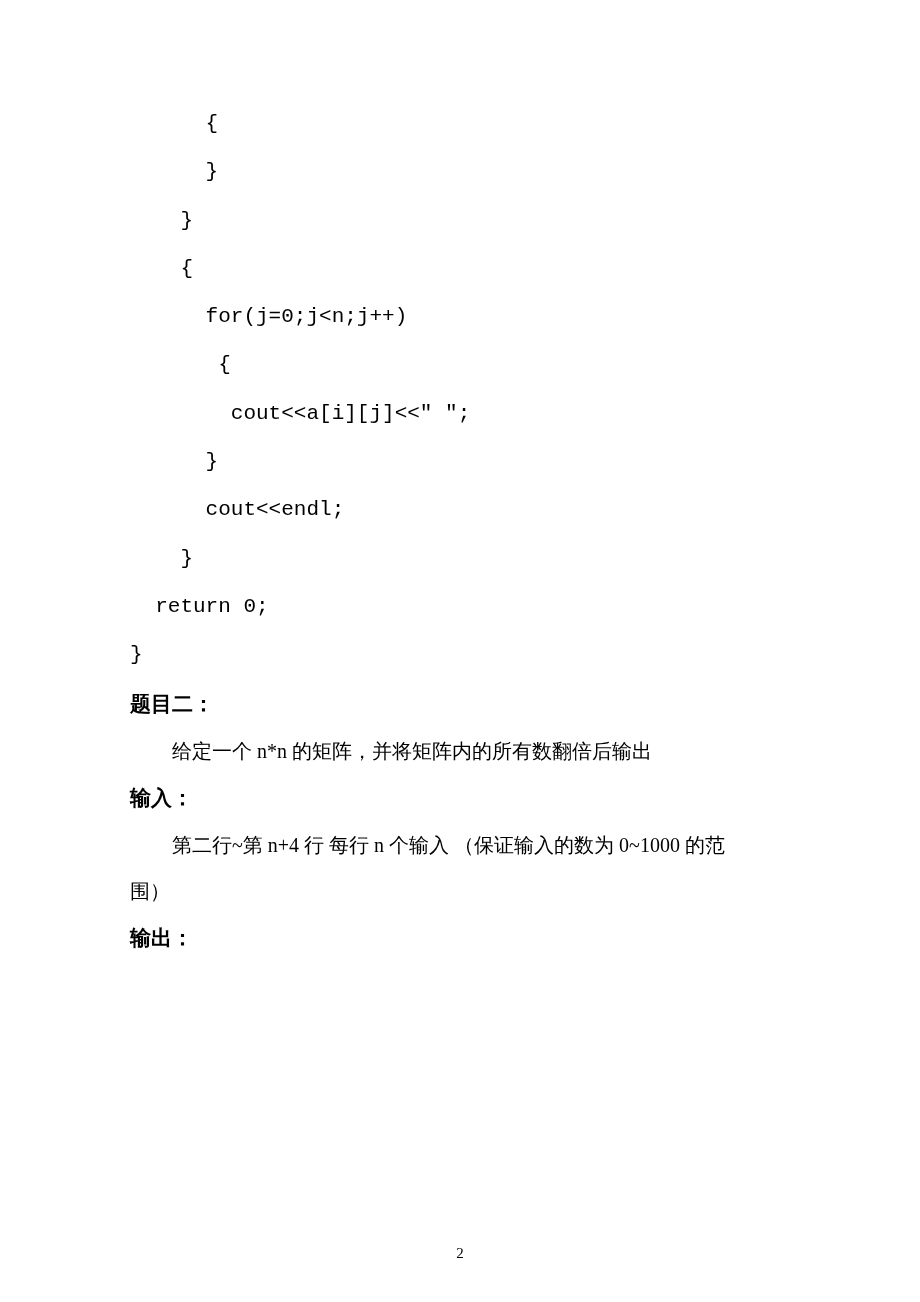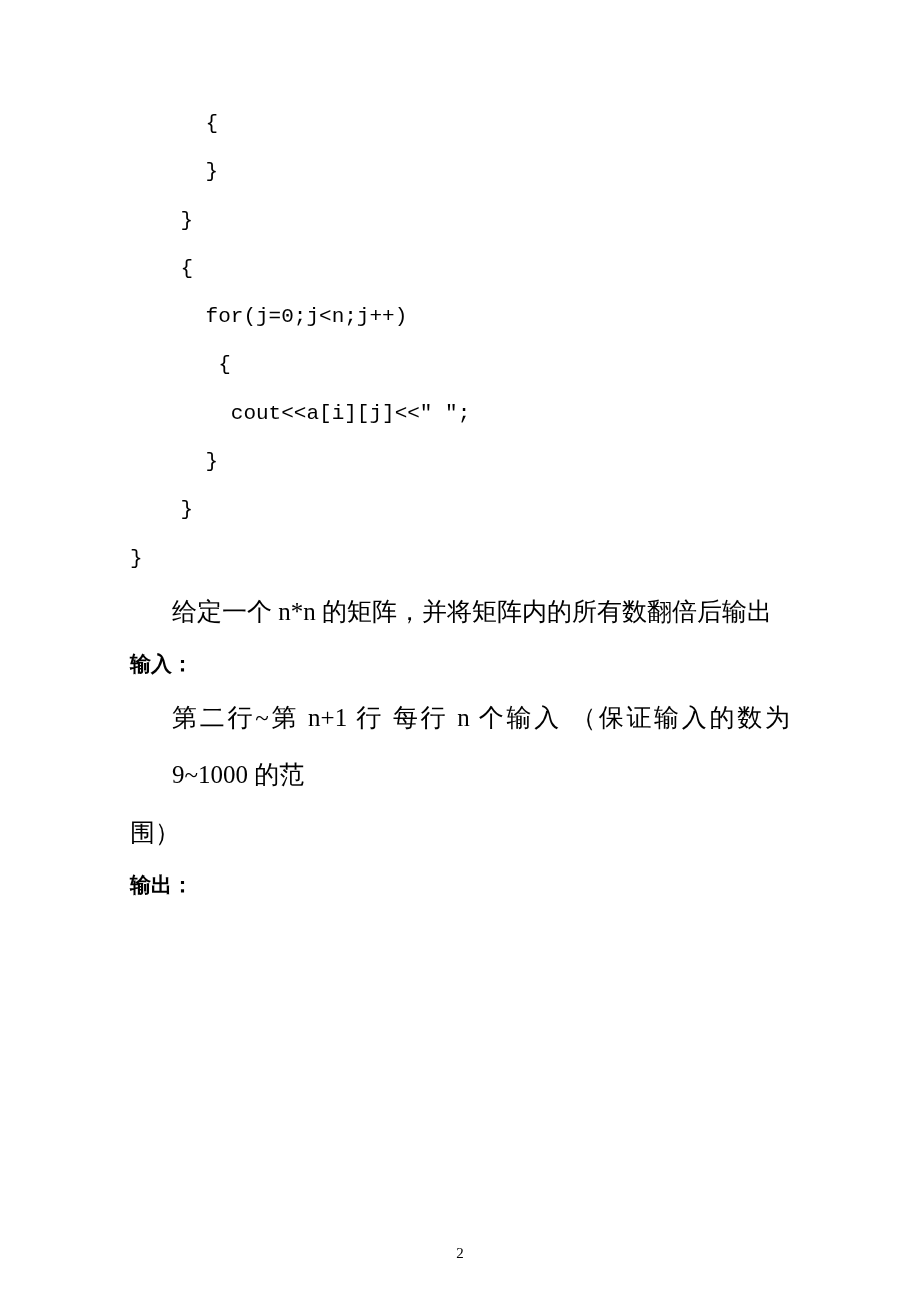--- a/index.html
+++ b/index.html
@@ -19,21 +19,21 @@
   }
   .code-line {
     font-family: "Courier New", "SimSun", monospace;
     font-size: 21px;
     line-height: 2.3;
     white-space: pre;
     color: #000;
   }
   .prose {
     font-family: "SimSun", "宋体", serif;
-    font-size: 25px;
+    font-size: 20px;
     line-height: 2.3;
     color: #000;
     text-align: justify;
   }
   .indent1 { padding-left: 42px; }
   .heading {
     font-family: "SimSun", "宋体", serif;
     font-size: 21px;
     line-height: 2.3;
     font-weight: bold;
@@ -56,25 +56,28 @@
 <div class="page">
 
   <div class="code-line">      {</div>
   <div class="code-line">      }</div>
   <div class="code-line">    }</div>
   <div class="code-line">    {</div>
   <div class="code-line">      for(j=0;j&lt;n;j++)</div>
   <div class="code-line">       {</div>
   <div class="code-line">        cout&lt;&lt;a[i][j]&lt;&lt;" ";</div>
   <div class="code-line">      }</div>
+  <div class="code-line">      cout&lt;&lt;endl;</div>
   <div class="code-line">    }</div>
+  <div class="code-line">  return 0;</div>
   <div class="code-line">}</div>
 
+  <div class="heading">题目二：</div>
   <div class="prose indent1">给定一个 n*n 的矩阵，并将矩阵内的所有数翻倍后输出</div>
 
   <div class="heading">输入：</div>
-  <div class="prose indent1">第二行~第 n+1 行    每行 n 个输入 （保证输入的数为 9~1000 的范</div>
+  <div class="prose indent1">第二行~第 n+4 行    每行 n 个输入 （保证输入的数为 0~1000 的范</div>
   <div class="prose">围）</div>
 
   <div class="heading">输出：</div>
 
   <div class="page-number">2</div>
 </div>
 
 </body></html>

